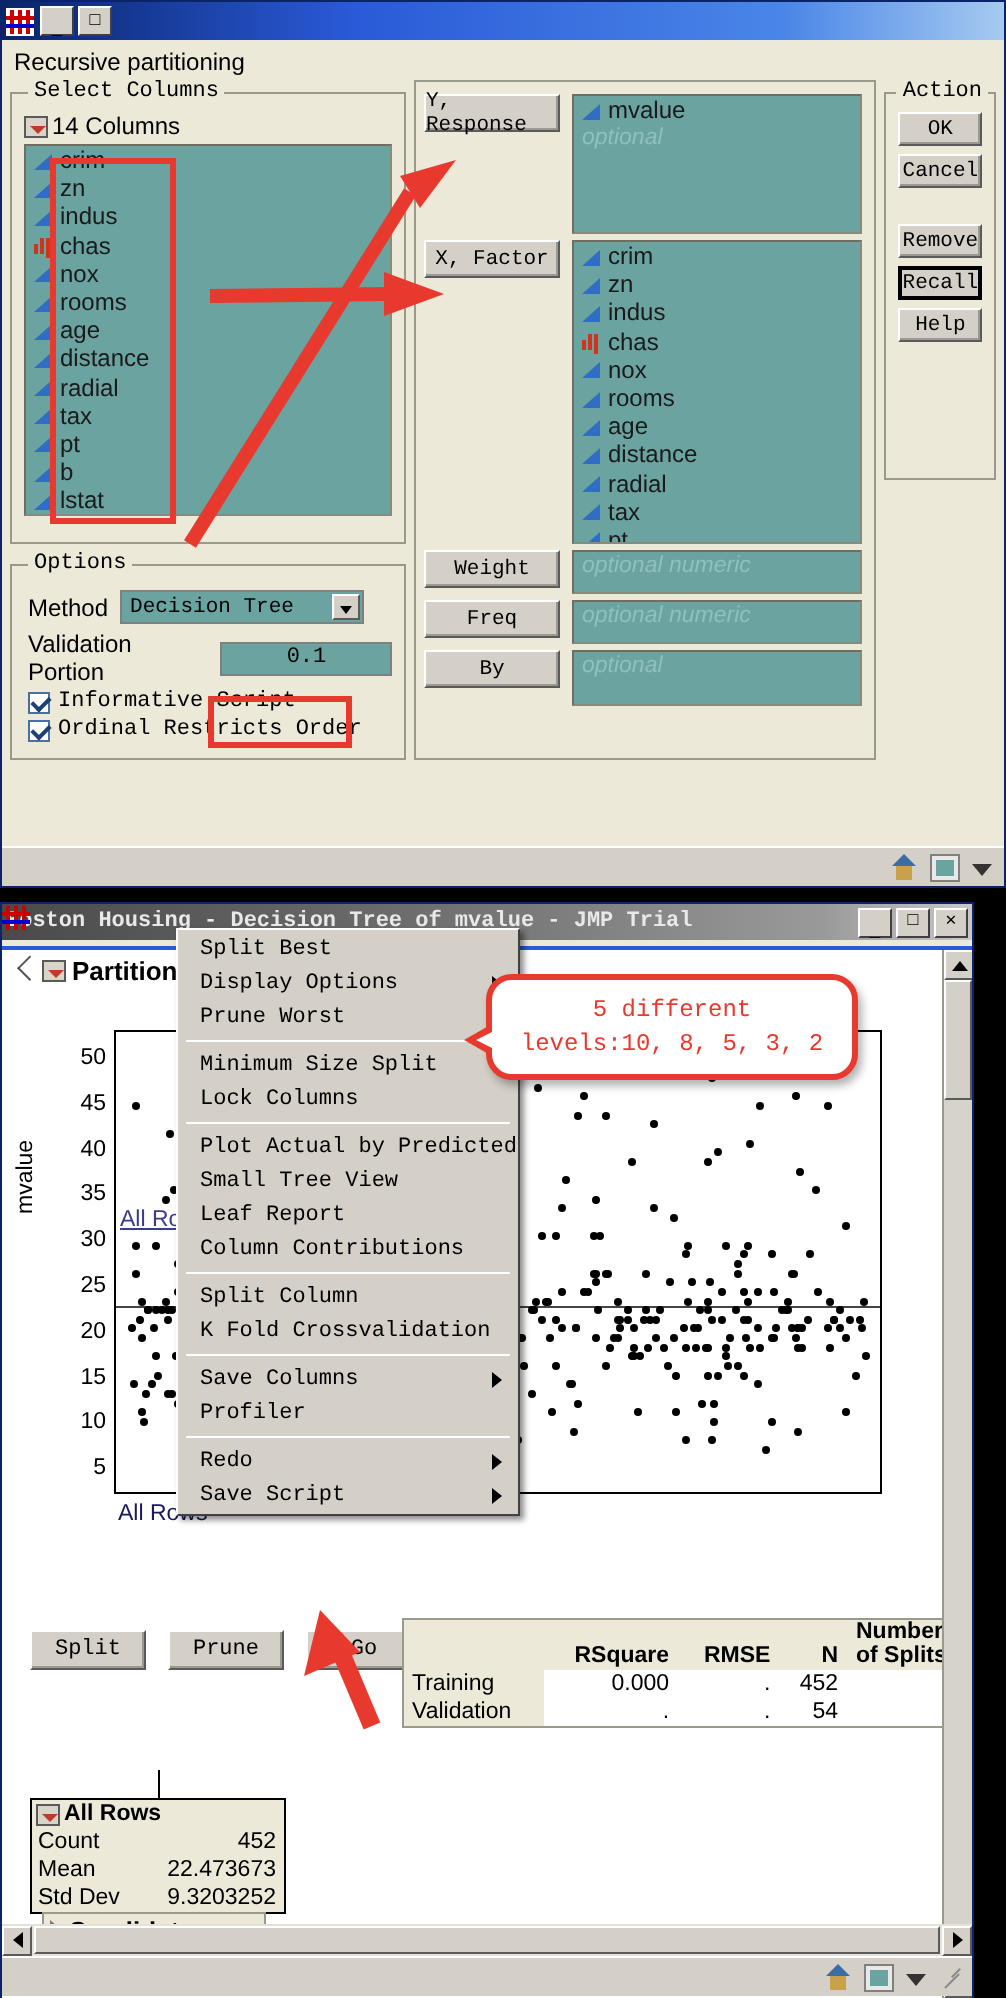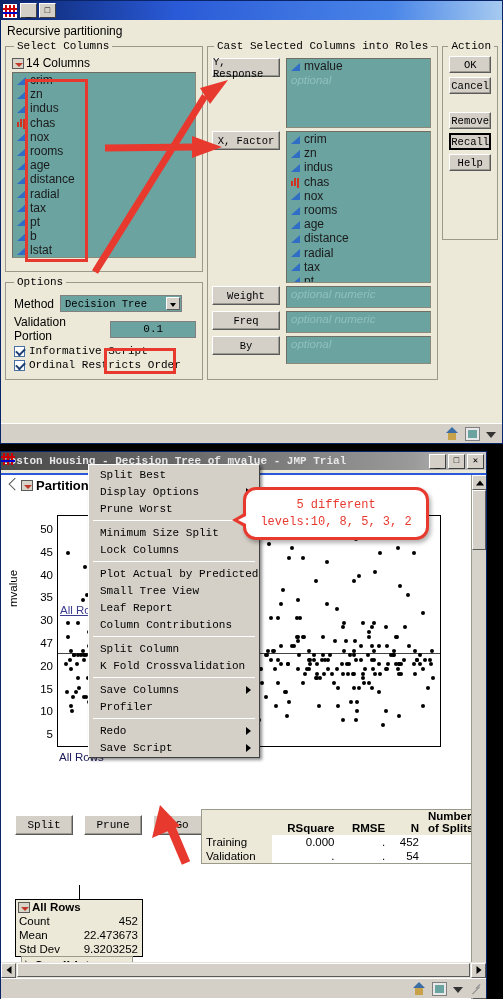--- a/index.html
+++ b/index.html
@@ -438,21 +438,20 @@
             <span class="chk-label">Informative Script</span>
           </div>
           <div class="chk-row">
             <span class="chkbox"></span>
             <span class="chk-label">Ordinal Restricts Order</span>
           </div>
         </fieldset>
       </div>
 
       <fieldset class="grp" id="grp-cast">
-        <legend>Cast Selected Columns into Roles</legend>
         <div id="roles-container">
             <div class="role-row">
               <div class="role-btn">Y, Response</div>
               <div class="role-box" style="height: 70px;">
                 <div class="col-item">
                   <span class="ic-cont"></span>
                   <span>mvalue</span>
                 </div>
                 <div class="ph">optional</div>
               </div>
@@ -575,21 +574,21 @@
       </div>
 
       <div id="plot-wrap">
         <div class="yaxis-title">mvalue</div>
         <div id="ylabels">
             <div class="ytick" style="top: 8px;">50</div>
             <div class="ytick" style="top: 30.8px;">45</div>
             <div class="ytick" style="top: 53.6px;">40</div>
             <div class="ytick" style="top: 76.4px;">35</div>
             <div class="ytick" style="top: 99.2px;">30</div>
-            <div class="ytick" style="top: 122px;">47</div>
+            <div class="ytick" style="top: 122px;">25</div>
             <div class="ytick" style="top: 144.8px;">20</div>
             <div class="ytick" style="top: 167.6px;">15</div>
             <div class="ytick" style="top: 190.4px;">10</div>
             <div class="ytick" style="top: 213.2px;">5</div>
           </div>
         <div id="plotbox">
           <div id="meanline" style="top: 137.002px;"></div>
           <div class="allrows-inplot">All Rows</div>
         <div class="pt" style="left: 262.851px; top: 7.28px;"></div>
             <div class="pt" style="left: 303.274px; top: 16.56px;"></div>

